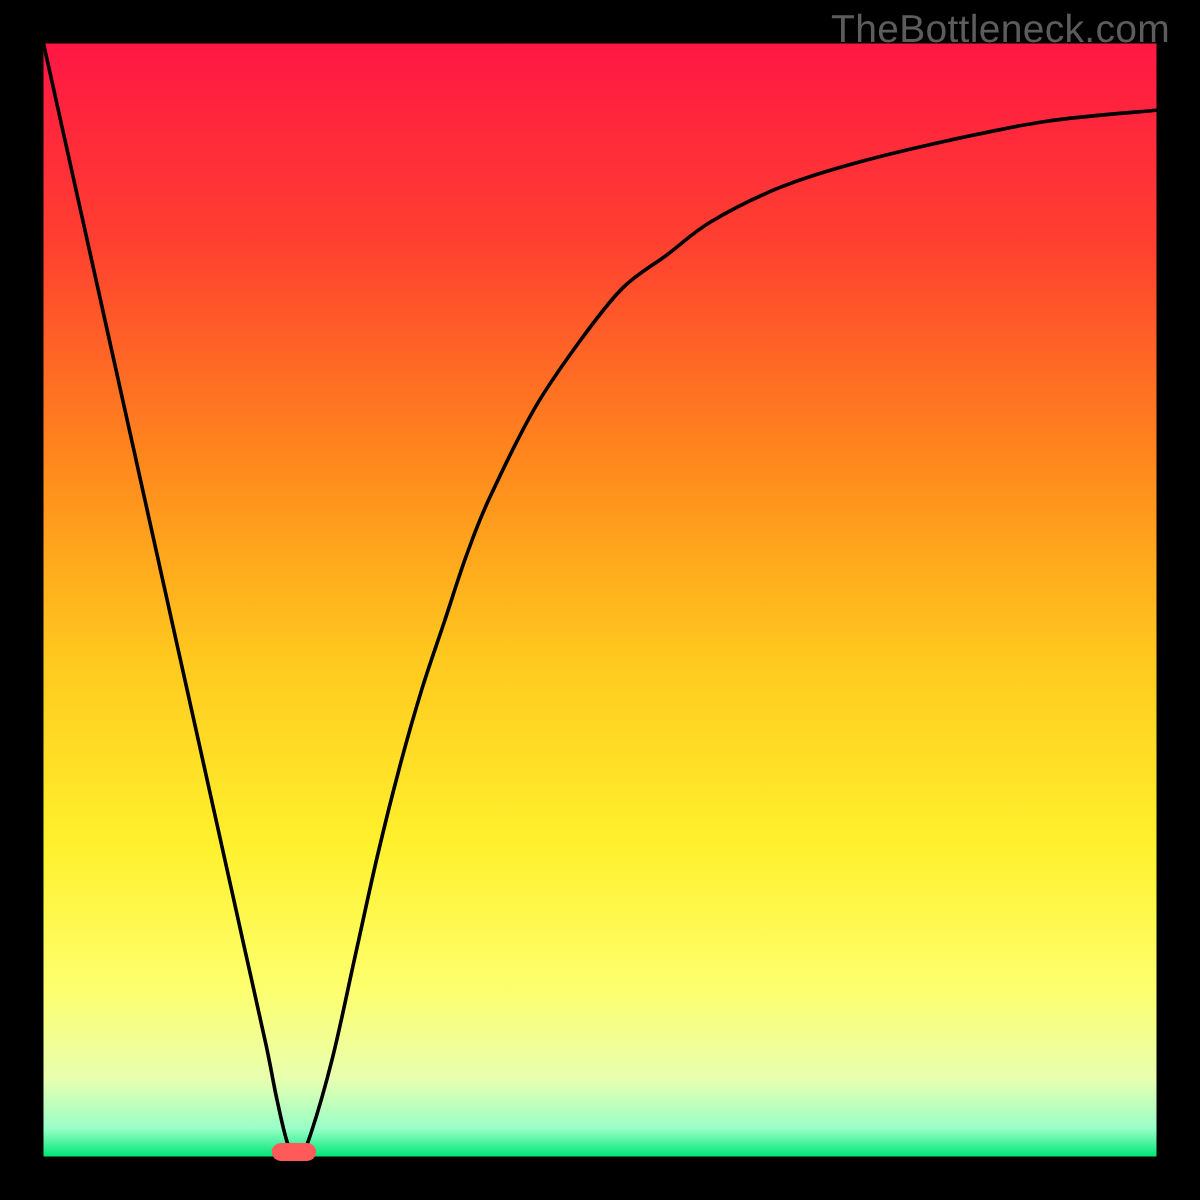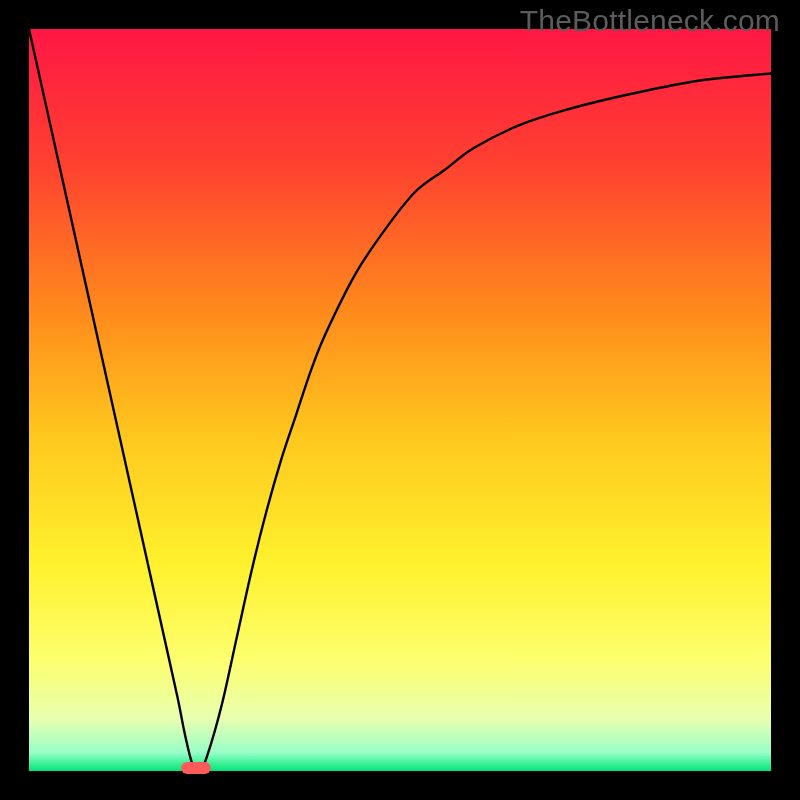--- a/index.html
+++ b/index.html
@@ -17,21 +17,21 @@
     left: 0;
     width: 800px;
     height: 800px;
     background: #000;
   }
   .watermark {
     position: absolute;
     top: 4px;
     right: 20px;
     color: #5c5c5c;
-    font-size: 30px;
+    font-size: 26px;
     font-weight: 400;
     letter-spacing: 0.2px;
     user-select: none;
   }
   svg {
     display: block;
   }
 </style>
 </head>
 <body>

